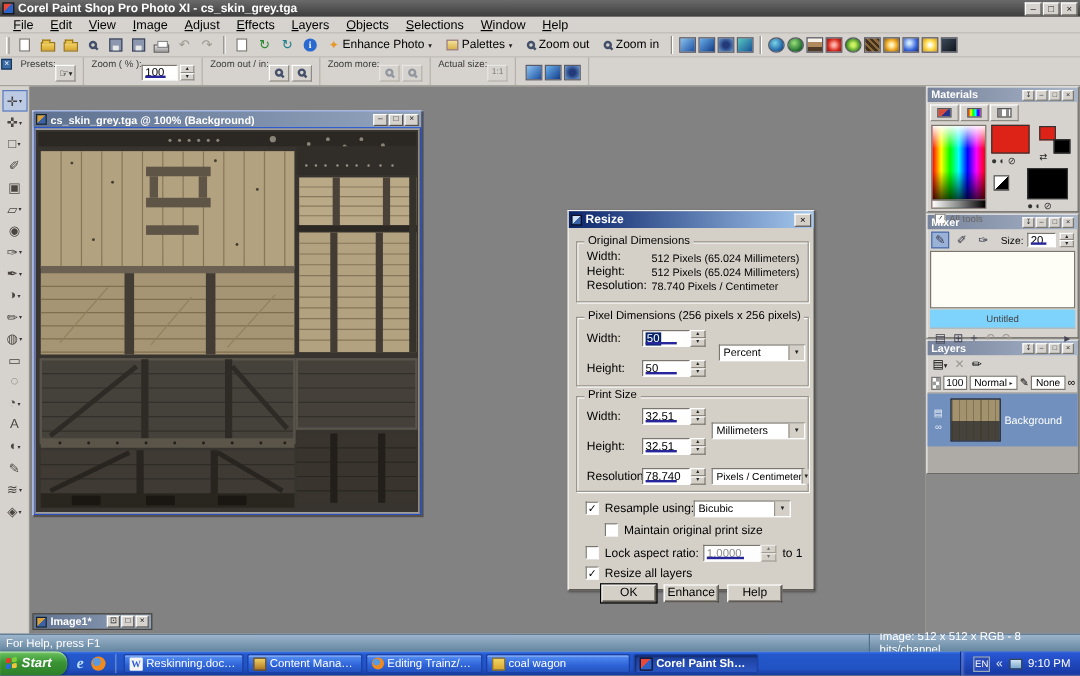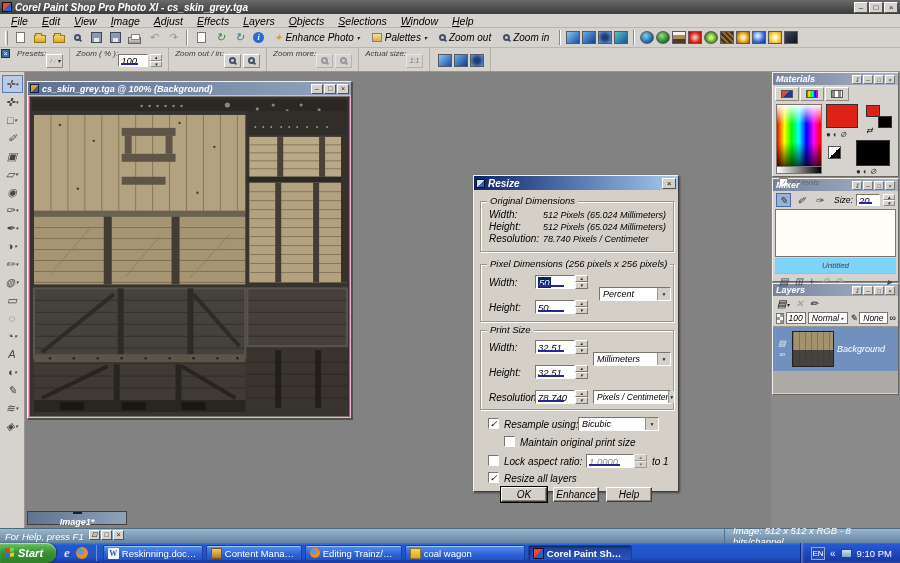--- a/index.html
+++ b/index.html
@@ -1,20 +1,20 @@
 <!DOCTYPE html>
 <html><head>
 <meta charset="utf-8">
 <style>
   *{margin:0;padding:0;box-sizing:border-box;}
   html,body{width:900px;height:563px;overflow:hidden;}
   body{font-family:"Liberation Sans",sans-serif;background:#828282;position:relative;font-size:10px;color:#000;}
 
   
-  .app{position:absolute;left:0;top:0;width:900px;height:543px;display:flex;flex-direction:column;background:#d6d3ce;font-style:italic;}
+  .app{position:absolute;left:0;top:0;width:900px;height:543px;display:flex;flex-direction:column;background:#d6d3ce;}
 
   .titlebar{height:14px;background:linear-gradient(#6a6a6a,#3c3c3c);display:flex;align-items:center;padding:0 2px;flex:0 0 auto;}
   .titlebar .t{color:#fff;font-weight:bold;font-size:10px;margin-left:3px;white-space:nowrap;}
   .appicon{width:10px;height:10px;background:linear-gradient(135deg,#e8483a 0 45%,#2c62c8 45% 100%);border:1px solid #111;}
   .winbtns{margin-left:auto;display:flex;gap:1px;}
   .tbtn{width:14px;height:11px;background:#d6d3ce;border:1px solid;border-color:#fff #55524e #55524e #fff;font-size:8px;line-height:9px;text-align:center;color:#222;}
 
   .menubar{height:14px;display:flex;align-items:center;padding-left:4px;background:#d6d3ce;border-bottom:1px solid #b8b5b0;flex:0 0 auto;}
   .menubar span{display:inline-block;padding:0 7px;font-size:10.5px;}
   .menubar span::first-letter{text-decoration:underline;}
@@ -72,31 +72,31 @@
   
   .main{flex:1;display:flex;min-height:0;}
   .tools{width:25px;background:#d6d3ce;border-right:1px solid #9a968f;padding-top:3px;flex:0 0 auto;}
   .tool{width:21px;height:18px;margin:0 auto;display:flex;align-items:center;justify-content:center;font-size:11px;color:#4a4540;}
   .tool .ar{font-size:5px;margin-left:1px;color:#333;}
   .tool.selected{background:#bcCAe4;background:#bccae4;border:1px solid #5a7ab8;}
   .workspace{flex:1;position:relative;background:#828282;min-width:0;}
   .dock{width:129px;background:#8a8a8a;flex:0 0 auto;padding:0 1px;}
 
   
-  .imgwin{position:absolute;left:2px;top:9px;width:325px;height:338px;background:#f9a8d4;border:1px solid;border-color:#f0efed #55524e #55524e #f0efed;box-shadow:1px 1px 0 #55524e;display:flex;flex-direction:column;}
+  .imgwin{position:absolute;left:2px;top:20px;width:325px;height:338px;background:#1d4ed8;border:1px solid;border-color:#f0efed #55524e #55524e #f0efed;box-shadow:1px 1px 0 #55524e;display:flex;flex-direction:column;}
   .iwtitle{height:13px;background:linear-gradient(90deg,#5e7190,#93a5bd);display:flex;align-items:center;padding:0 2px;gap:3px;flex:0 0 auto;}
   .iwtitle .t{color:#fff;font-size:9px;font-weight:bold;white-space:nowrap;overflow:hidden;}
   .iwicon{width:9px;height:9px;background:linear-gradient(135deg,#d8a03a 0 50%,#3a62a8 50% 100%);border:1px solid #123;}
   .iwbtns{margin-left:auto;display:flex;gap:1px;}
   .iwbtns .tbtn{width:12px;height:10px;font-size:7px;line-height:8px;}
   .canvas{flex:1;background:#fff;border:1px solid #7a766e;margin:1px;overflow:hidden;}
   .canvas svg{display:block;width:100%;height:100%;}
 
   
-  .minwin{position:absolute;left:2px;top:439px;width:100px;height:14px;background:linear-gradient(90deg,#61728f,#90a2ba);border:1px solid #44423e;display:flex;align-items:center;padding:0 2px;gap:3px;flex-direction:column;}
+  .minwin{position:absolute;left:2px;top:439px;width:100px;height:14px;background:linear-gradient(90deg,#61728f,#90a2ba);border:1px solid #44423e;display:flex;align-items:center;padding:0 2px;gap:3px;}
   .minwin .t{color:#fff;font-size:9px;font-weight:bold;}
   .minwin .iwbtns .tbtn{width:11px;height:10px;}
 
   
   .dlg{position:absolute;left:448px;top:103px;width:206px;height:317px;background:#d4d0c8;border:1px solid;border-color:#f4f2ee #403e3a #403e3a #f4f2ee;box-shadow:1px 1px 2px rgba(0,0,0,.45);}
   .dlgtitle{height:14px;background:linear-gradient(90deg,#0a246a,#a6caf0);display:flex;align-items:center;padding:0 2px;gap:3px;}
   .dlgtitle .t{color:#fff;font-weight:bold;font-size:10px;}
   .dlgicon{width:9px;height:9px;background:linear-gradient(135deg,#cfe0f4 0 50%,#3a62a8 50% 100%);border:1px solid #112;}
   .dlgx{margin-left:auto;width:14px;height:11px;background:#d4d0c8;border:1px solid;border-color:#fff #55524e #55524e #fff;font-size:8px;line-height:9px;text-align:center;}
   .dlgbody{position:relative;height:303px;font-size:10px;}

